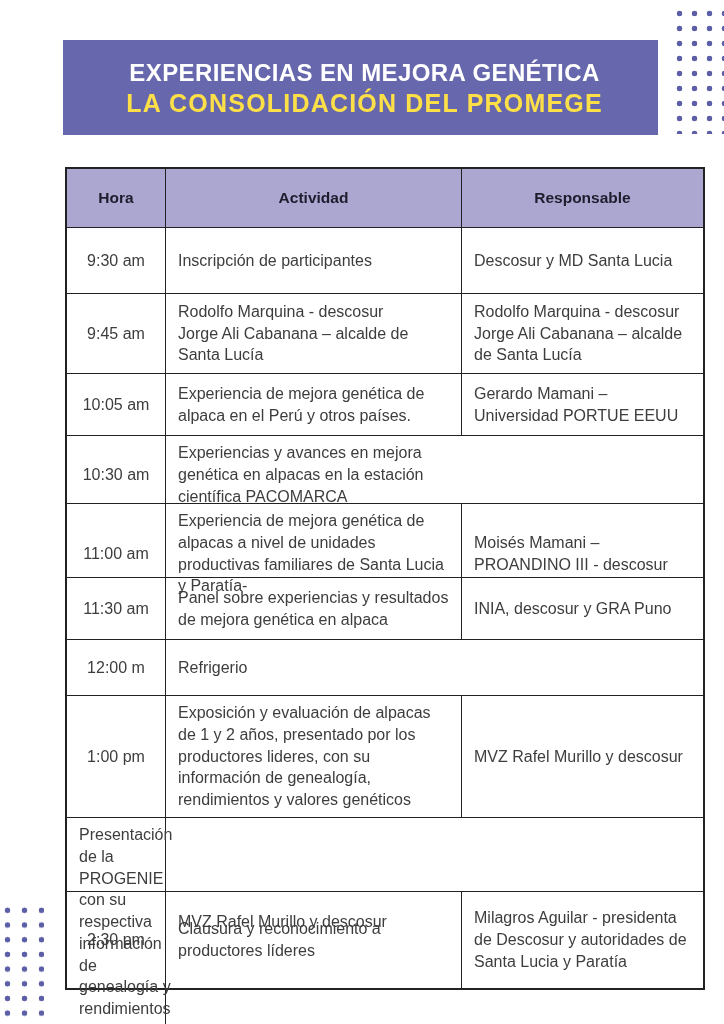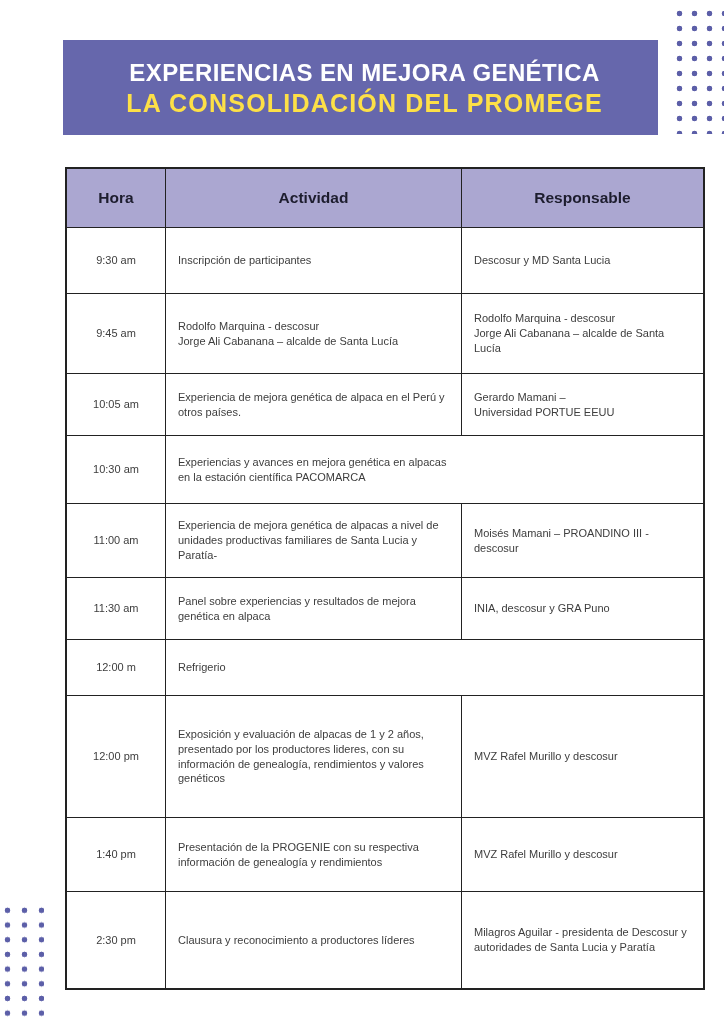--- a/index.html
+++ b/index.html
@@ -70,21 +70,21 @@
     grid-template-columns: 99px 296px 1fr;
     border-bottom: 1.6px solid #222222;
   }
   .row:last-child { border-bottom: none; }
   .row.span2 { grid-template-columns: 99px 1fr; }
   .cell {
     display: flex;
     align-items: center;
     padding: 6px 12px;
     border-right: 1.6px solid #222222;
-    font-size: 11px;
+    font-size: 16px;
     line-height: 1.36;
     white-space: pre-line;
   }
   .cell:last-child { border-right: none; }
   .cell.hora { justify-content: center; text-align: center; padding: 6px 4px; }
   .row.head { background: #aba7d1; height: 59px; }
   .row.head .cell {
     justify-content: center;
     text-align: center;
     font-weight: bold;
@@ -160,27 +160,26 @@
       <div class="cell">Panel sobre experiencias y resultados de mejora genética en alpaca</div>
       <div class="cell">INIA, descosur y GRA Puno</div>
     </div>
 
     <div class="row r7 span2">
       <div class="cell hora">12:00 m</div>
       <div class="cell">Refrigerio</div>
     </div>
 
     <div class="row r8">
-      <div class="cell hora">12:00 pm</div>
+      <div class="cell hora">1:00 pm</div>
       <div class="cell">Exposición y evaluación de alpacas de 1 y 2 años, presentado por los productores lideres, con su información de genealogía, rendimientos y valores genéticos</div>
       <div class="cell">MVZ Rafel Murillo y descosur</div>
     </div>
 
     <div class="row r9">
-      <div class="cell hora">1:40 pm</div>
       <div class="cell">Presentación de la PROGENIE con su respectiva información de genealogía y rendimientos</div>
       <div class="cell">MVZ Rafel Murillo y descosur</div>
     </div>
 
     <div class="row r10">
       <div class="cell hora">2:30 pm</div>
       <div class="cell">Clausura y reconocimiento a productores líderes</div>
       <div class="cell">Milagros Aguilar - presidenta de Descosur y autoridades de Santa Lucia y Paratía</div>
     </div>
 

